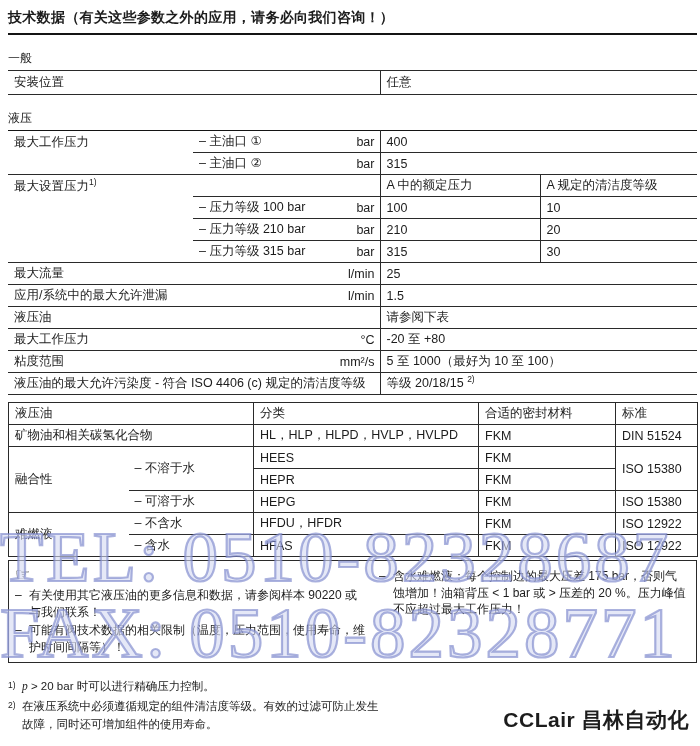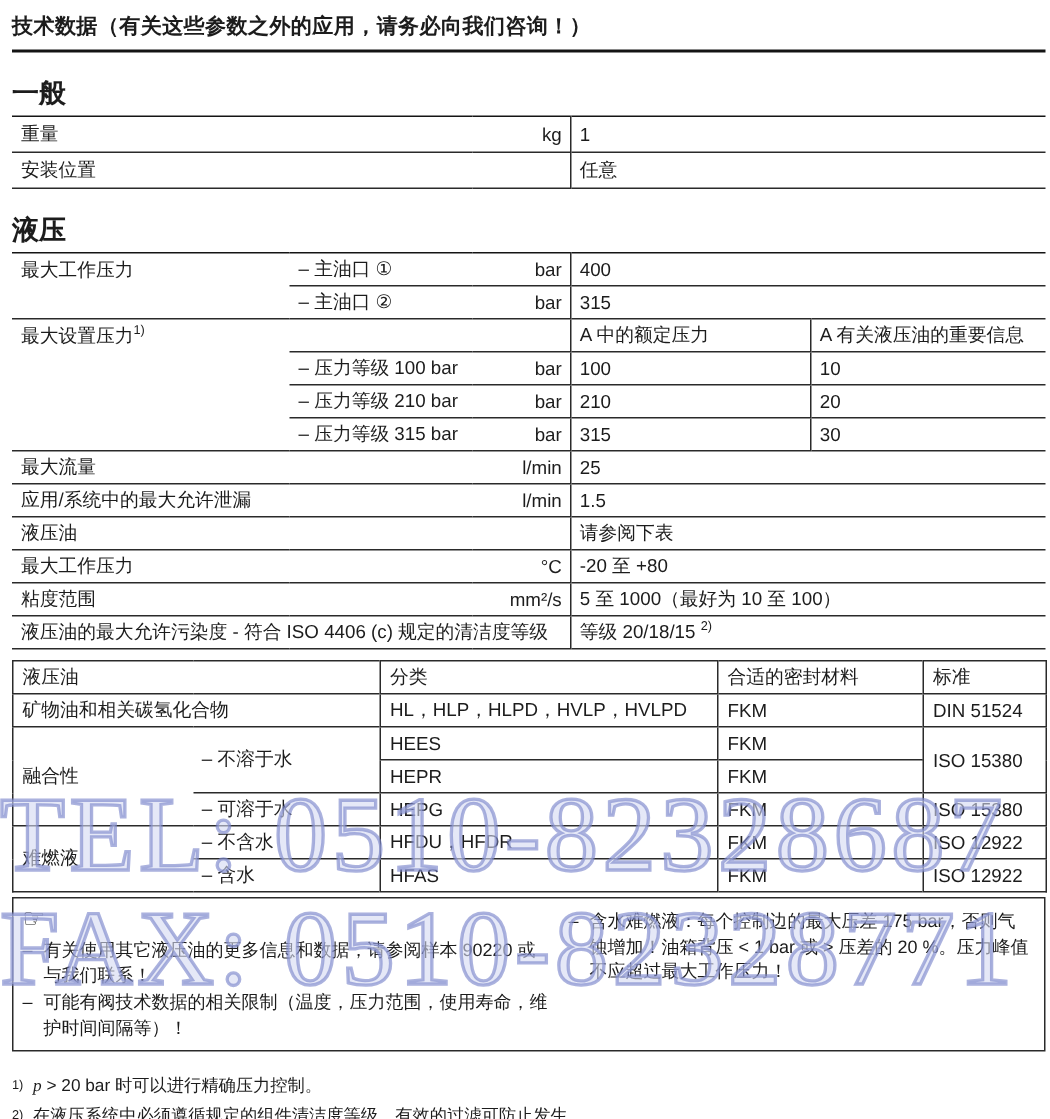--- a/index.html
+++ b/index.html
@@ -15,21 +15,21 @@
   .page { position:absolute; inset:0; padding:6px 3px 0 8px; z-index:1; }
 
   
   .doc-title {
     font-size:14px; font-weight:bold;
     width:689px; padding:3px 0 6px 0;
     border-bottom:2.5px solid #141414;
     letter-spacing:0.3px;
   }
   .section-heading {
-    font-size:18px; font-weight:bold;
+    font-size:12px; font-weight:normal;
     margin:15px 0 3px 0;
   }
 
   
   table { border-collapse:collapse; table-layout:fixed; width:689px; font-size:12.5px; }
   td { padding:0 6px; height:22px; vertical-align:middle; overflow:hidden; white-space:nowrap; }
   .bt  { border-top:1px solid #2a2a2a; }
   .vl  { border-left:1px solid #2a2a2a; }
   .unit{ text-align:right; padding-right:5px; }
   .ctr { text-align:left; }
@@ -91,25 +91,20 @@
   <div class="doc-title">技术数据（有关这些参数之外的应用，请务必向我们咨询！）</div>
 
   <div class="section-heading">一般</div>
   <table class="tbl-general">
     <colgroup>
         <col style="width:307px">
         <col style="width:65px">
         <col>
       </colgroup>
     <tbody>
-        <tr>
-      <td>重量</td>
-      <td class="unit">kg</td>
-      <td class="vl">1</td>
-    </tr>
     <tr>
       <td class="bt">安装位置</td>
       <td class="bt unit"></td>
       <td class="bt vl">任意</td>
     </tr>
   </tbody>
     </table>
 
   <div class="section-heading">液压</div>
   <table class="tbl-hydraulic">
@@ -129,21 +124,21 @@
     </tr>
     <tr>
       <td class="bt">– 主油口 ②</td>
       <td class="bt unit">bar</td>
       <td colspan="2" class="bt vl">315</td>
     </tr>
     <tr>
       <td rowspan="4" class="bt vtop"><span>最大设置压力</span><sup>1)</sup></td>
       <td colspan="2" class="bt"></td>
       <td class="bt vl ctr">A 中的额定压力</td>
-      <td class="bt vl ctr">A 有关液压油的重要信息</td>
+      <td class="bt vl ctr">A 规定的清洁度等级</td>
     </tr>
     <tr>
       <td class="bt">– 压力等级 100 bar</td>
       <td class="bt unit">bar</td>
       <td class="bt vl ctr">100</td>
       <td class="bt vl ctr">10</td>
     </tr>
     <tr>
       <td class="bt">– 压力等级 210 bar</td>
       <td class="bt unit">bar</td>

